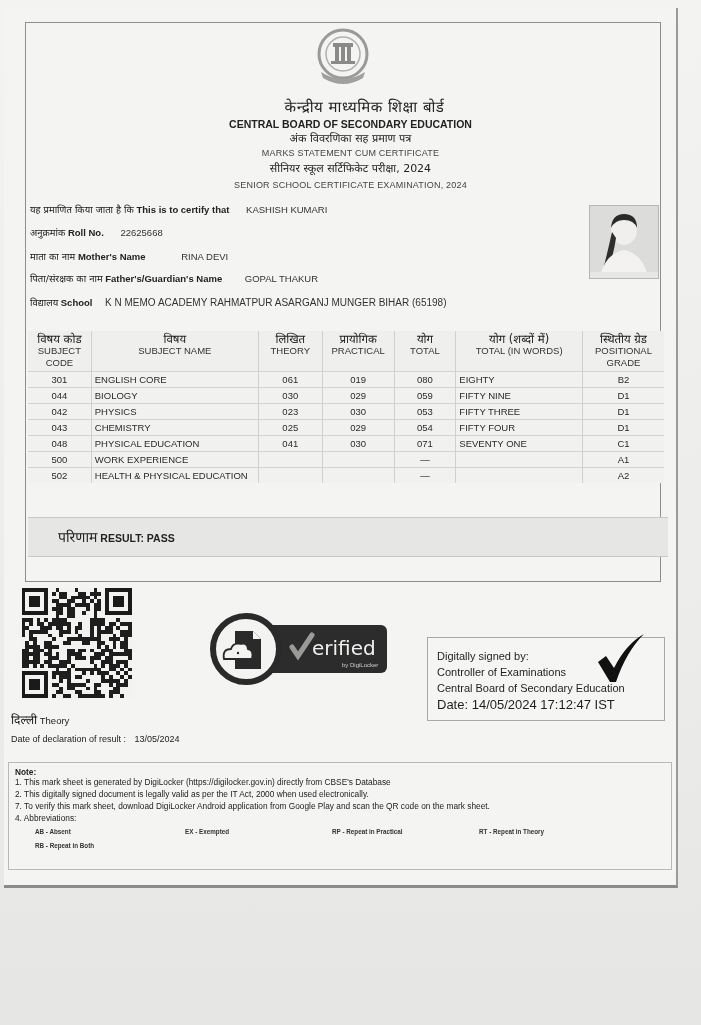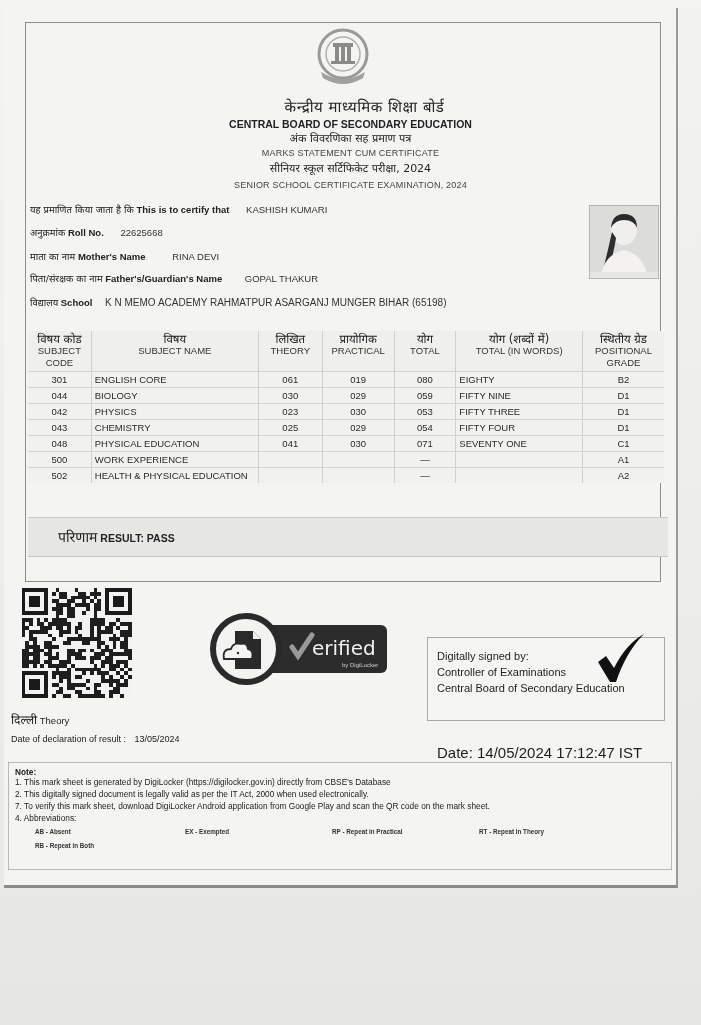--- a/index.html
+++ b/index.html
@@ -112,21 +112,21 @@
 <div class="info" style="top:203px;">
   <span class="lab"><span class="hi">यह प्रमाणित किया जाता है कि</span> <span>This is to certify that</span></span>
   <span class="val">KASHISH KUMARI</span>
 </div>
 <div class="info" style="top:226px;">
   <span class="lab"><span class="hi">अनुक्रमांक</span> <span>Roll No.</span></span>
   <span class="val">22625668</span>
 </div>
 <div class="info" style="top:250px;">
   <span class="lab"><span class="hi">माता का नाम</span> <span>Mother's Name</span></span>
-  <span class="val" style="margin-left:24px;text-align:center;">RINA DEVI</span>
+  <span class="val" style="margin-left:33px;text-align:center;">RINA DEVI</span>
 </div>
 <div class="info" style="top:272px;">
   <span class="lab"><span class="hi">पिता/संरक्षक का नाम</span> <span>Father's/Guardian's Name</span></span>
   <span class="val" style="margin-left:20px;">GOPAL THAKUR</span>
 </div>
 <div class="info" style="top:296px;">
   <span class="lab"><span class="hi">विद्यालय</span> <span>School</span></span>
   <span class="val" style="margin-left:10px;font-size:10px;">K N MEMO ACADEMY RAHMATPUR ASARGANJ MUNGER BIHAR (65198)</span>
 </div>
 
@@ -606,21 +606,21 @@
   </g>
   <path d="M84 36 L90 45 L104 24" fill="none" stroke="#9a9a98" stroke-width="5" stroke-linecap="round"></path>
   <text x="104" y="44" fill="#f0f0ee" font-family="DejaVu Sans, sans-serif" font-size="20">erified</text>
   <text x="134" y="56" fill="#cfcfcd" font-family="Liberation Sans, sans-serif" font-size="6">by DigiLocker</text>
 </svg>
 
 <div class="sigbox">
   <div class="sig-line" style="top:12px;">Digitally signed by:</div>
   <div class="sig-line" style="top:28px;">Controller of Examinations</div>
   <div class="sig-line" style="top:44px;">Central Board of Secondary Education</div>
-  <div class="sig-line" style="top:59px;font-size:15px;margin-top:47px;">Date: 14/05/2024 17:12:47 IST</div>
+  <div class="sig-line" style="top:59px;font-size:13px;">Date: 14/05/2024 17:12:47 IST</div>
 </div>
 <svg class="tick" viewBox="0 0 50 52">
   <path d="M2 30 L10 24 L18 36 Q30 12 48 2 Q30 20 20 50 L14 50 Z" fill="#111"></path>
 </svg>
 
 <div class="notebox">
   <div class="note" style="top:4px;left:6px;font-weight:bold;">Note:</div>
   <div class="note" style="top:14px;left:6px;">1. This mark sheet is generated by DigiLocker (https://digilocker.gov.in) directly from CBSE's Database</div>
   <div class="note" style="top:26px;left:6px;">2. This digitally signed document is legally valid as per the IT Act, 2000 when used electronically.</div>
   <div class="note" style="top:38px;left:6px;">7. To verify this mark sheet, download DigiLocker Android application from Google Play and scan the QR code on the mark sheet.</div>

